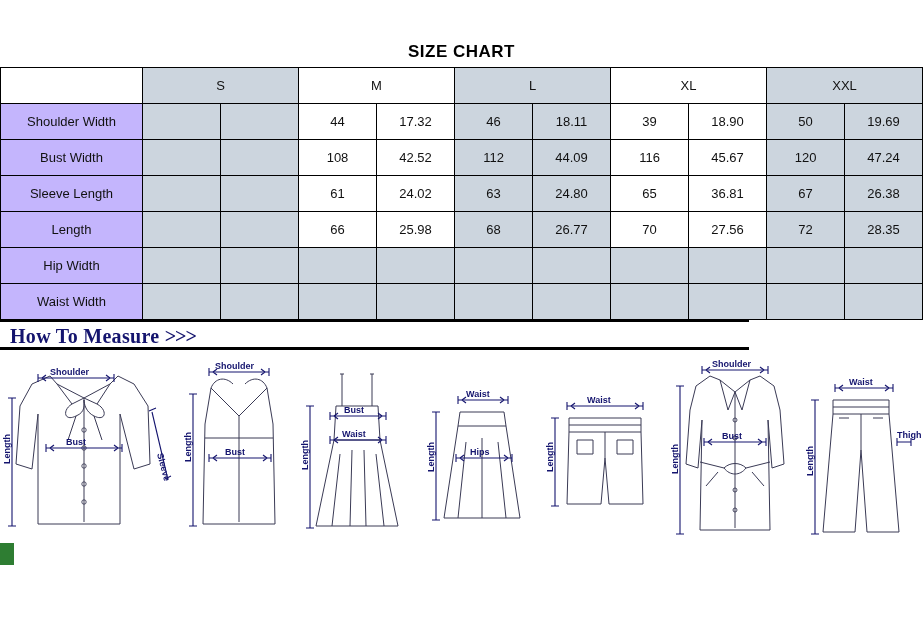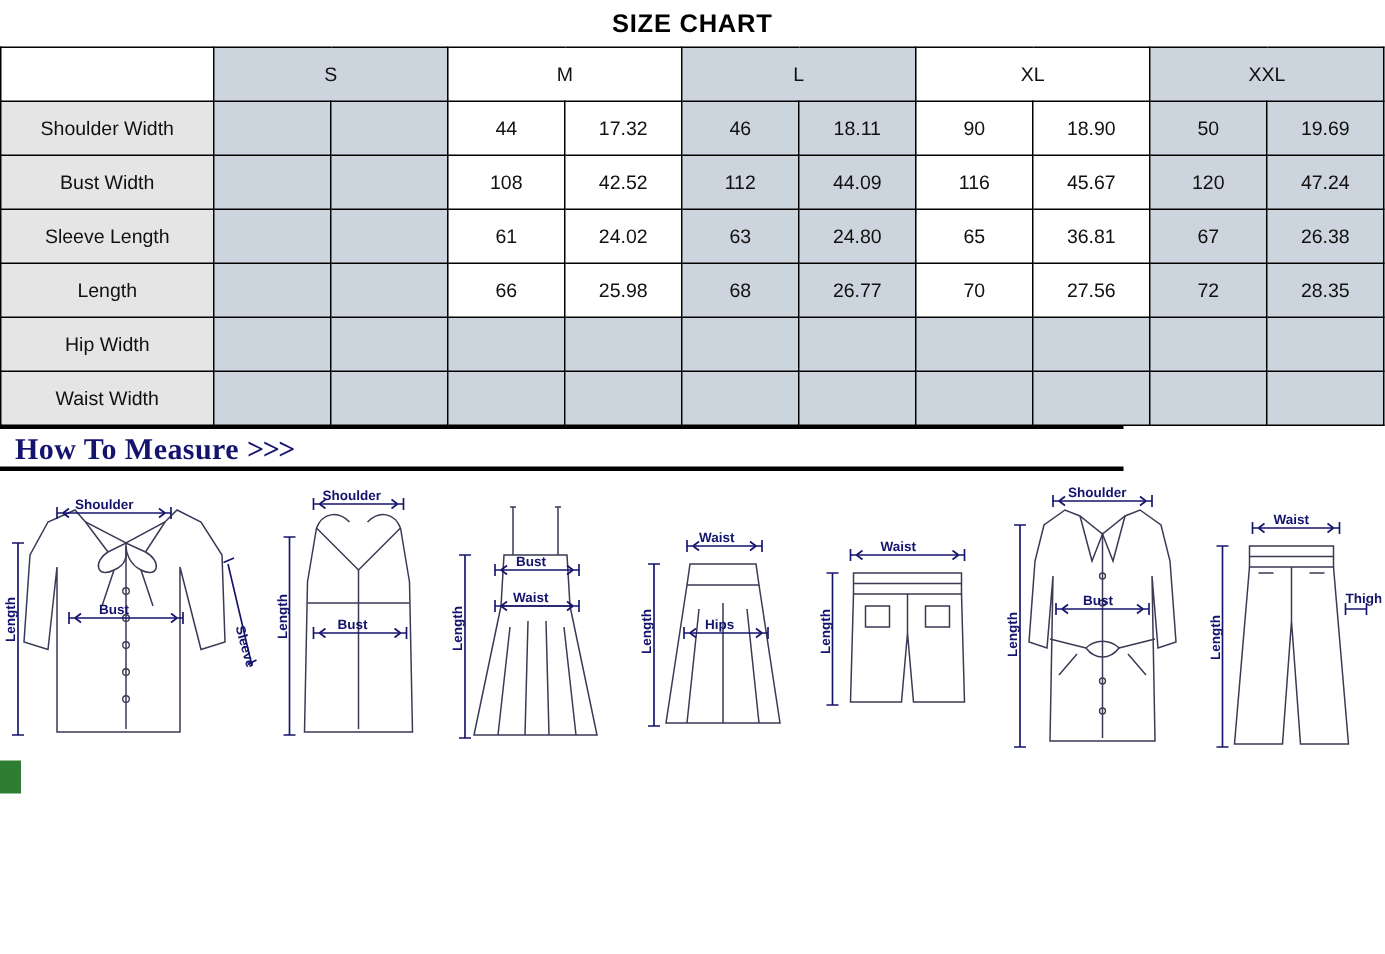--- a/index.html
+++ b/index.html
@@ -23,20 +23,21 @@
     background: #fff;
   }
   .chart-title {
     width: 100%;
     text-align: center;
     font-size: 17px;
     font-weight: bold;
     letter-spacing: 0.5px;
     padding: 6px 0 5px 0;
     color: #000;
+    margin-top: 36px;
   }
   table.size-table {
     border-collapse: collapse;
     width: 923px;
     table-layout: fixed;
   }
   table.size-table td, table.size-table th {
     border: 1px solid #000;
     text-align: center;
     vertical-align: middle;
@@ -51,21 +52,21 @@
     font-weight: bold;
     color: #e8121a;
     height: 38px;
   }
   td.shade {
     background: #ccd5de;
   }
   td.rowlabel {
     font-size: 13px;
     text-align: center;
-    background: #e5e5e5;
+    background: #c4b5fd;
   }
   td.unit {
     font-size: 13px;
     height: 30px;
   }
   .col-label { width: 142px; }
   .col-val { width: 78px; }
 
   .measure-bar {
     position: relative;
@@ -154,21 +155,21 @@
       </tr>
 
       <tr>
         <td class="rowlabel">Shoulder Width</td>
         <td class="shade"></td>
         <td class="shade"></td>
         <td>44</td>
         <td>17.32</td>
         <td class="shade">46</td>
         <td class="shade">18.11</td>
-        <td>90</td>
+        <td>39</td>
         <td>18.90</td>
         <td class="shade">50</td>
         <td class="shade">19.69</td>
       </tr>
 
       <tr>
         <td class="rowlabel">Bust Width</td>
         <td class="shade"></td>
         <td class="shade"></td>
         <td>108</td>

